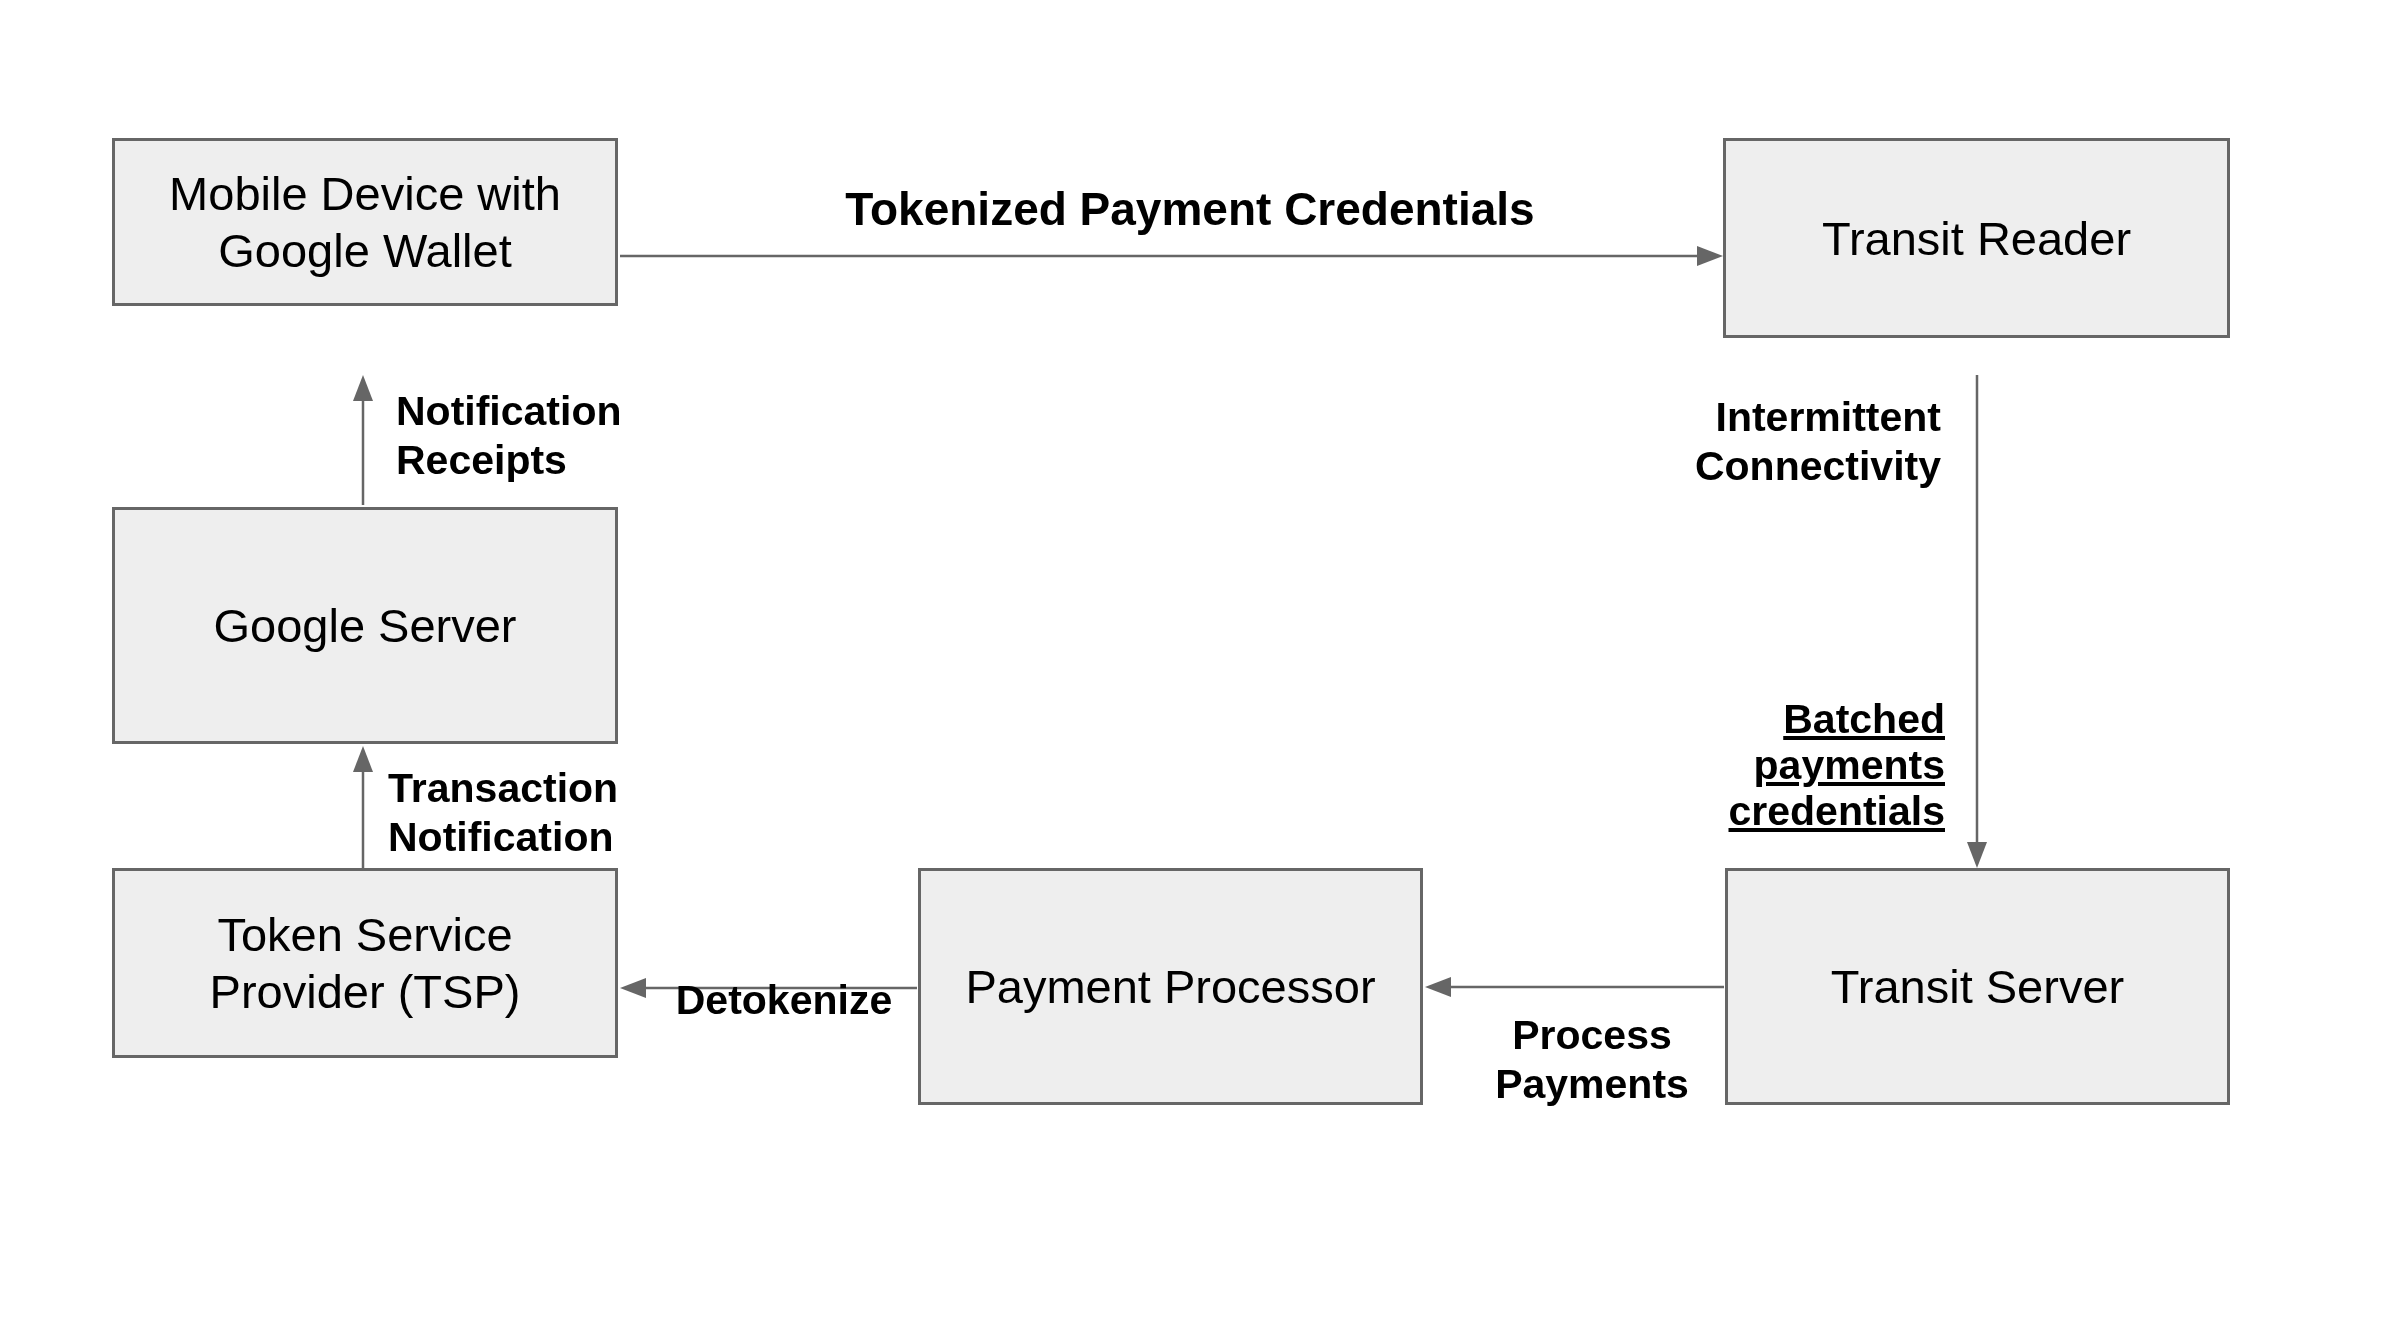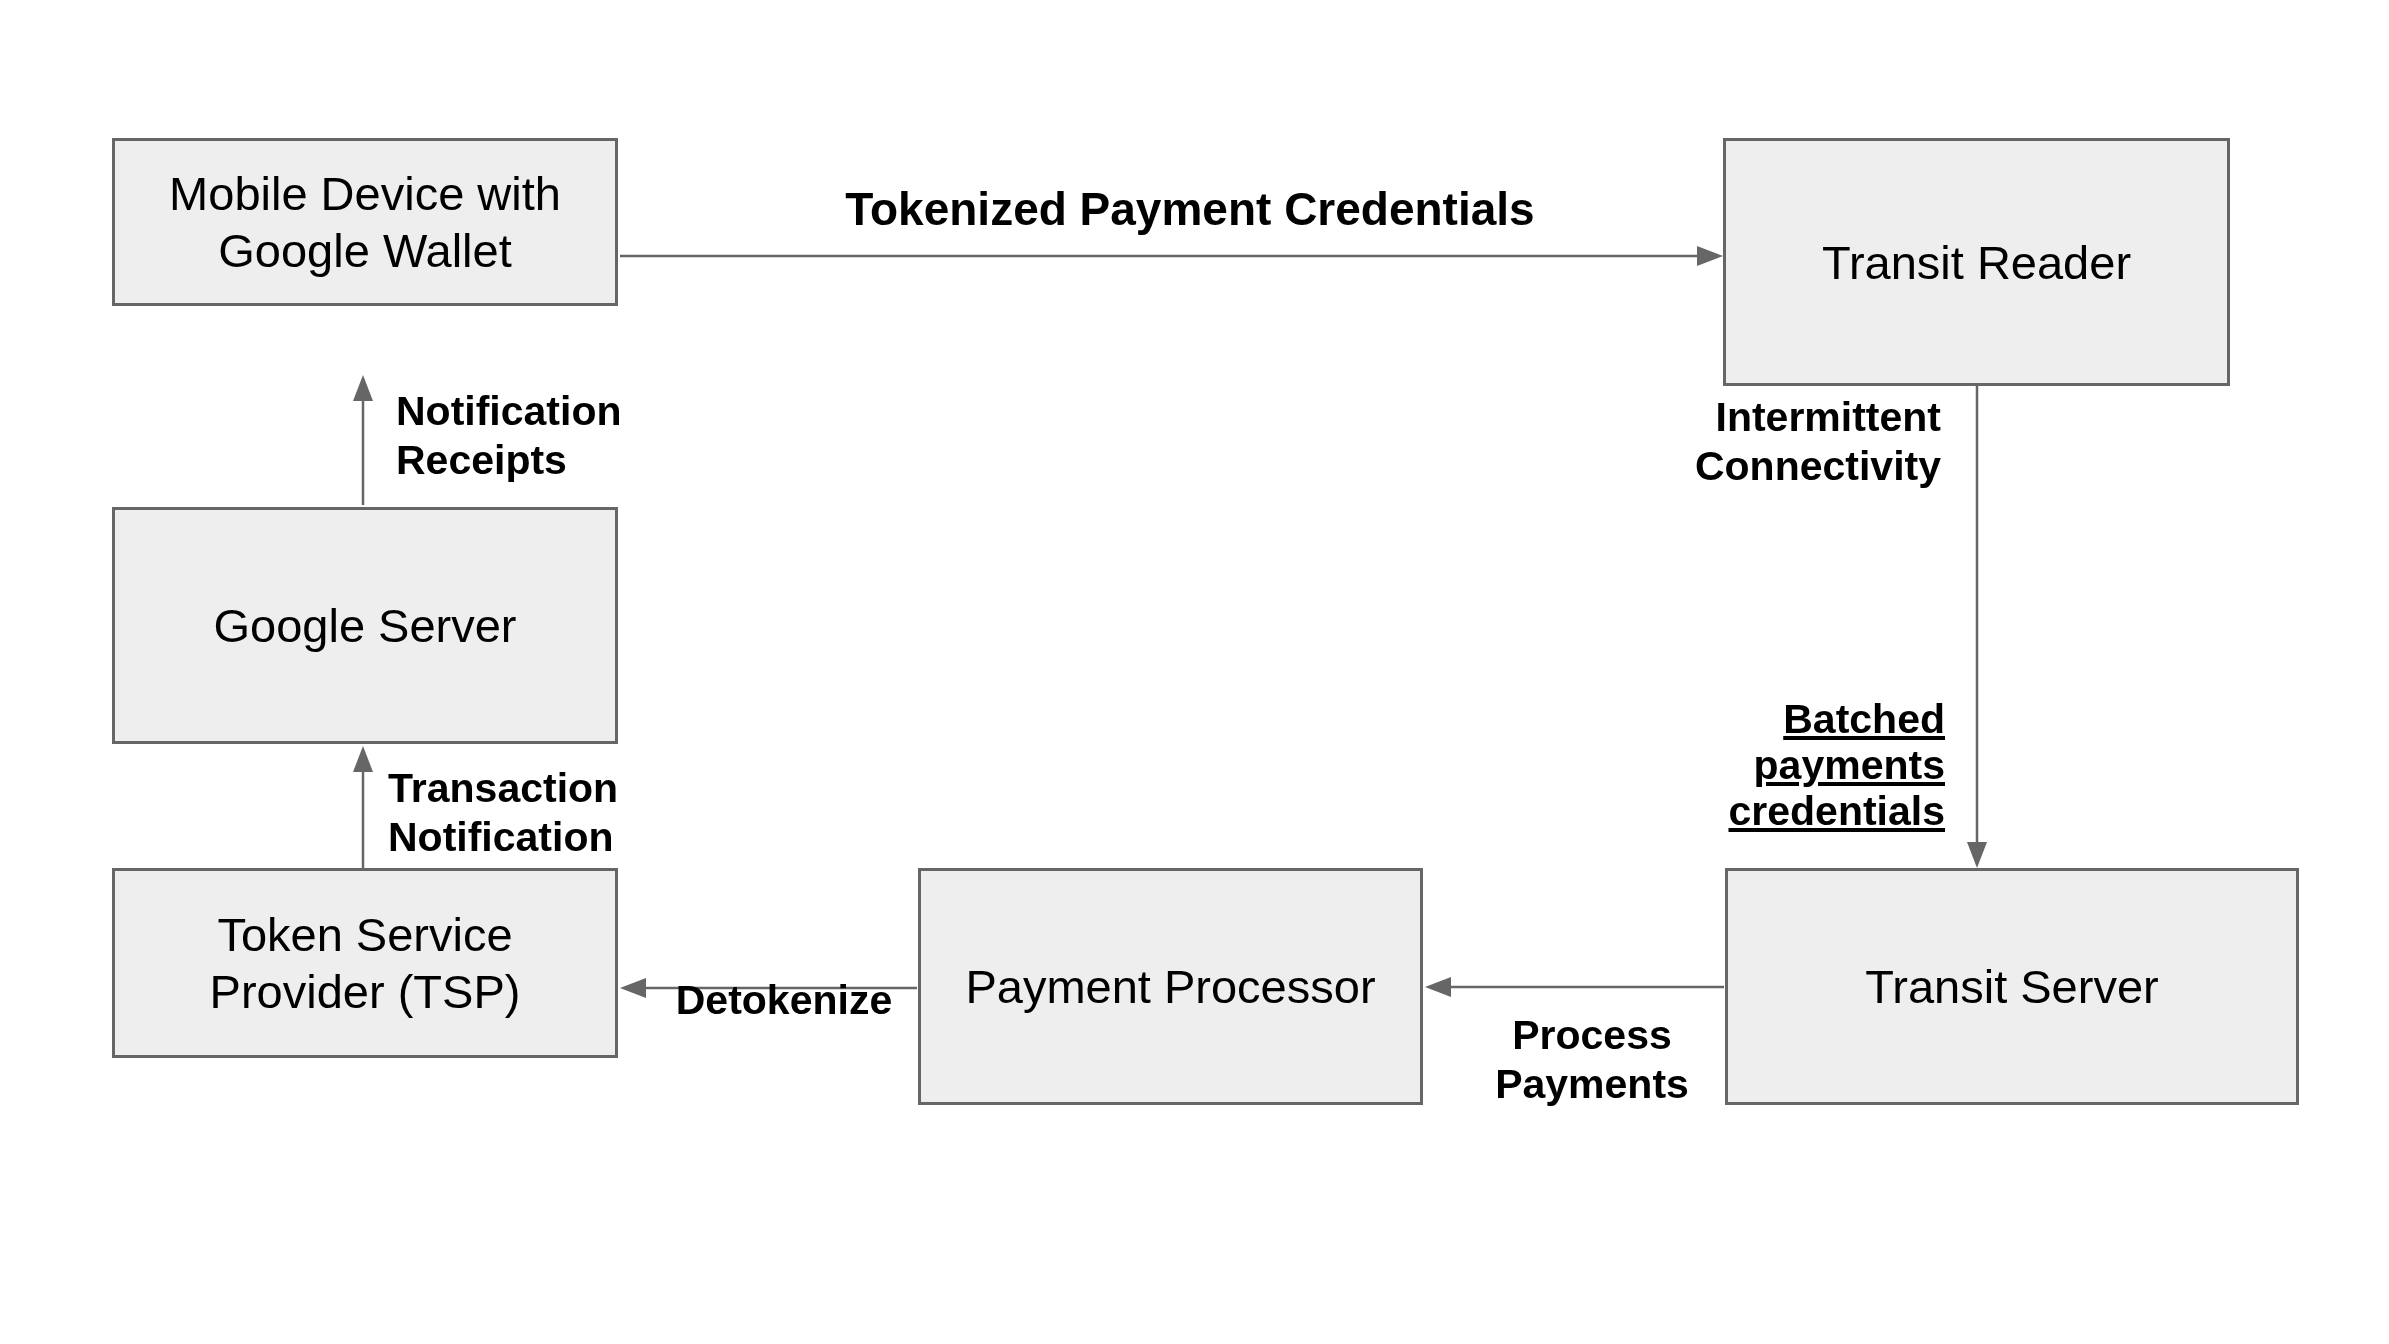--- a/index.html
+++ b/index.html
@@ -37,25 +37,25 @@
     font-weight: bold;
     font-size: 41px; line-height: 49px;
     white-space: pre-line;
   }
   .edge-label.align-right { text-align: right; }
   .edge-label.align-center { text-align: center; }
   .title-label { font-size: 46px; line-height: 56px; }
 
   
   #node-mobile-device     { left: 112px;  top: 138px; width: 506px; height: 168px; }
-  #node-transit-reader    { left: 1723px; top: 138px; width: 507px; height: 248px; }
+  #node-transit-reader    { left: 1723px; top: 138px; width: 507px; height: 200px; }
   #node-google-server     { left: 112px;  top: 507px; width: 506px; height: 237px; }
   #node-tsp               { left: 112px;  top: 868px; width: 506px; height: 190px; }
   #node-payment-processor { left: 918px;  top: 868px; width: 505px; height: 237px; }
-  #node-transit-server    { left: 1725px; top: 868px; width: 574px; height: 237px; align-items: center; }
+  #node-transit-server    { left: 1725px; top: 868px; width: 505px; height: 237px; align-items: center; }
 
   
   #label-tokenized     { left: 840px;  top: 181px;  width: 700px; }
   #label-notification  { left: 396px;  top: 387px; }
   #label-transaction   { left: 388px;  top: 764px; }
   #label-intermittent  { right: 448px; top: 393px; }
   #label-batched       { right: 444px; top: 696px; line-height: 46px; text-decoration: underline; }
   #label-process       { left: 1442px; top: 1011px; width: 300px; }
   #label-detokenize    { left: 618px;  top: 976px; width: 300px; padding-left: 16px; }
 </style>

